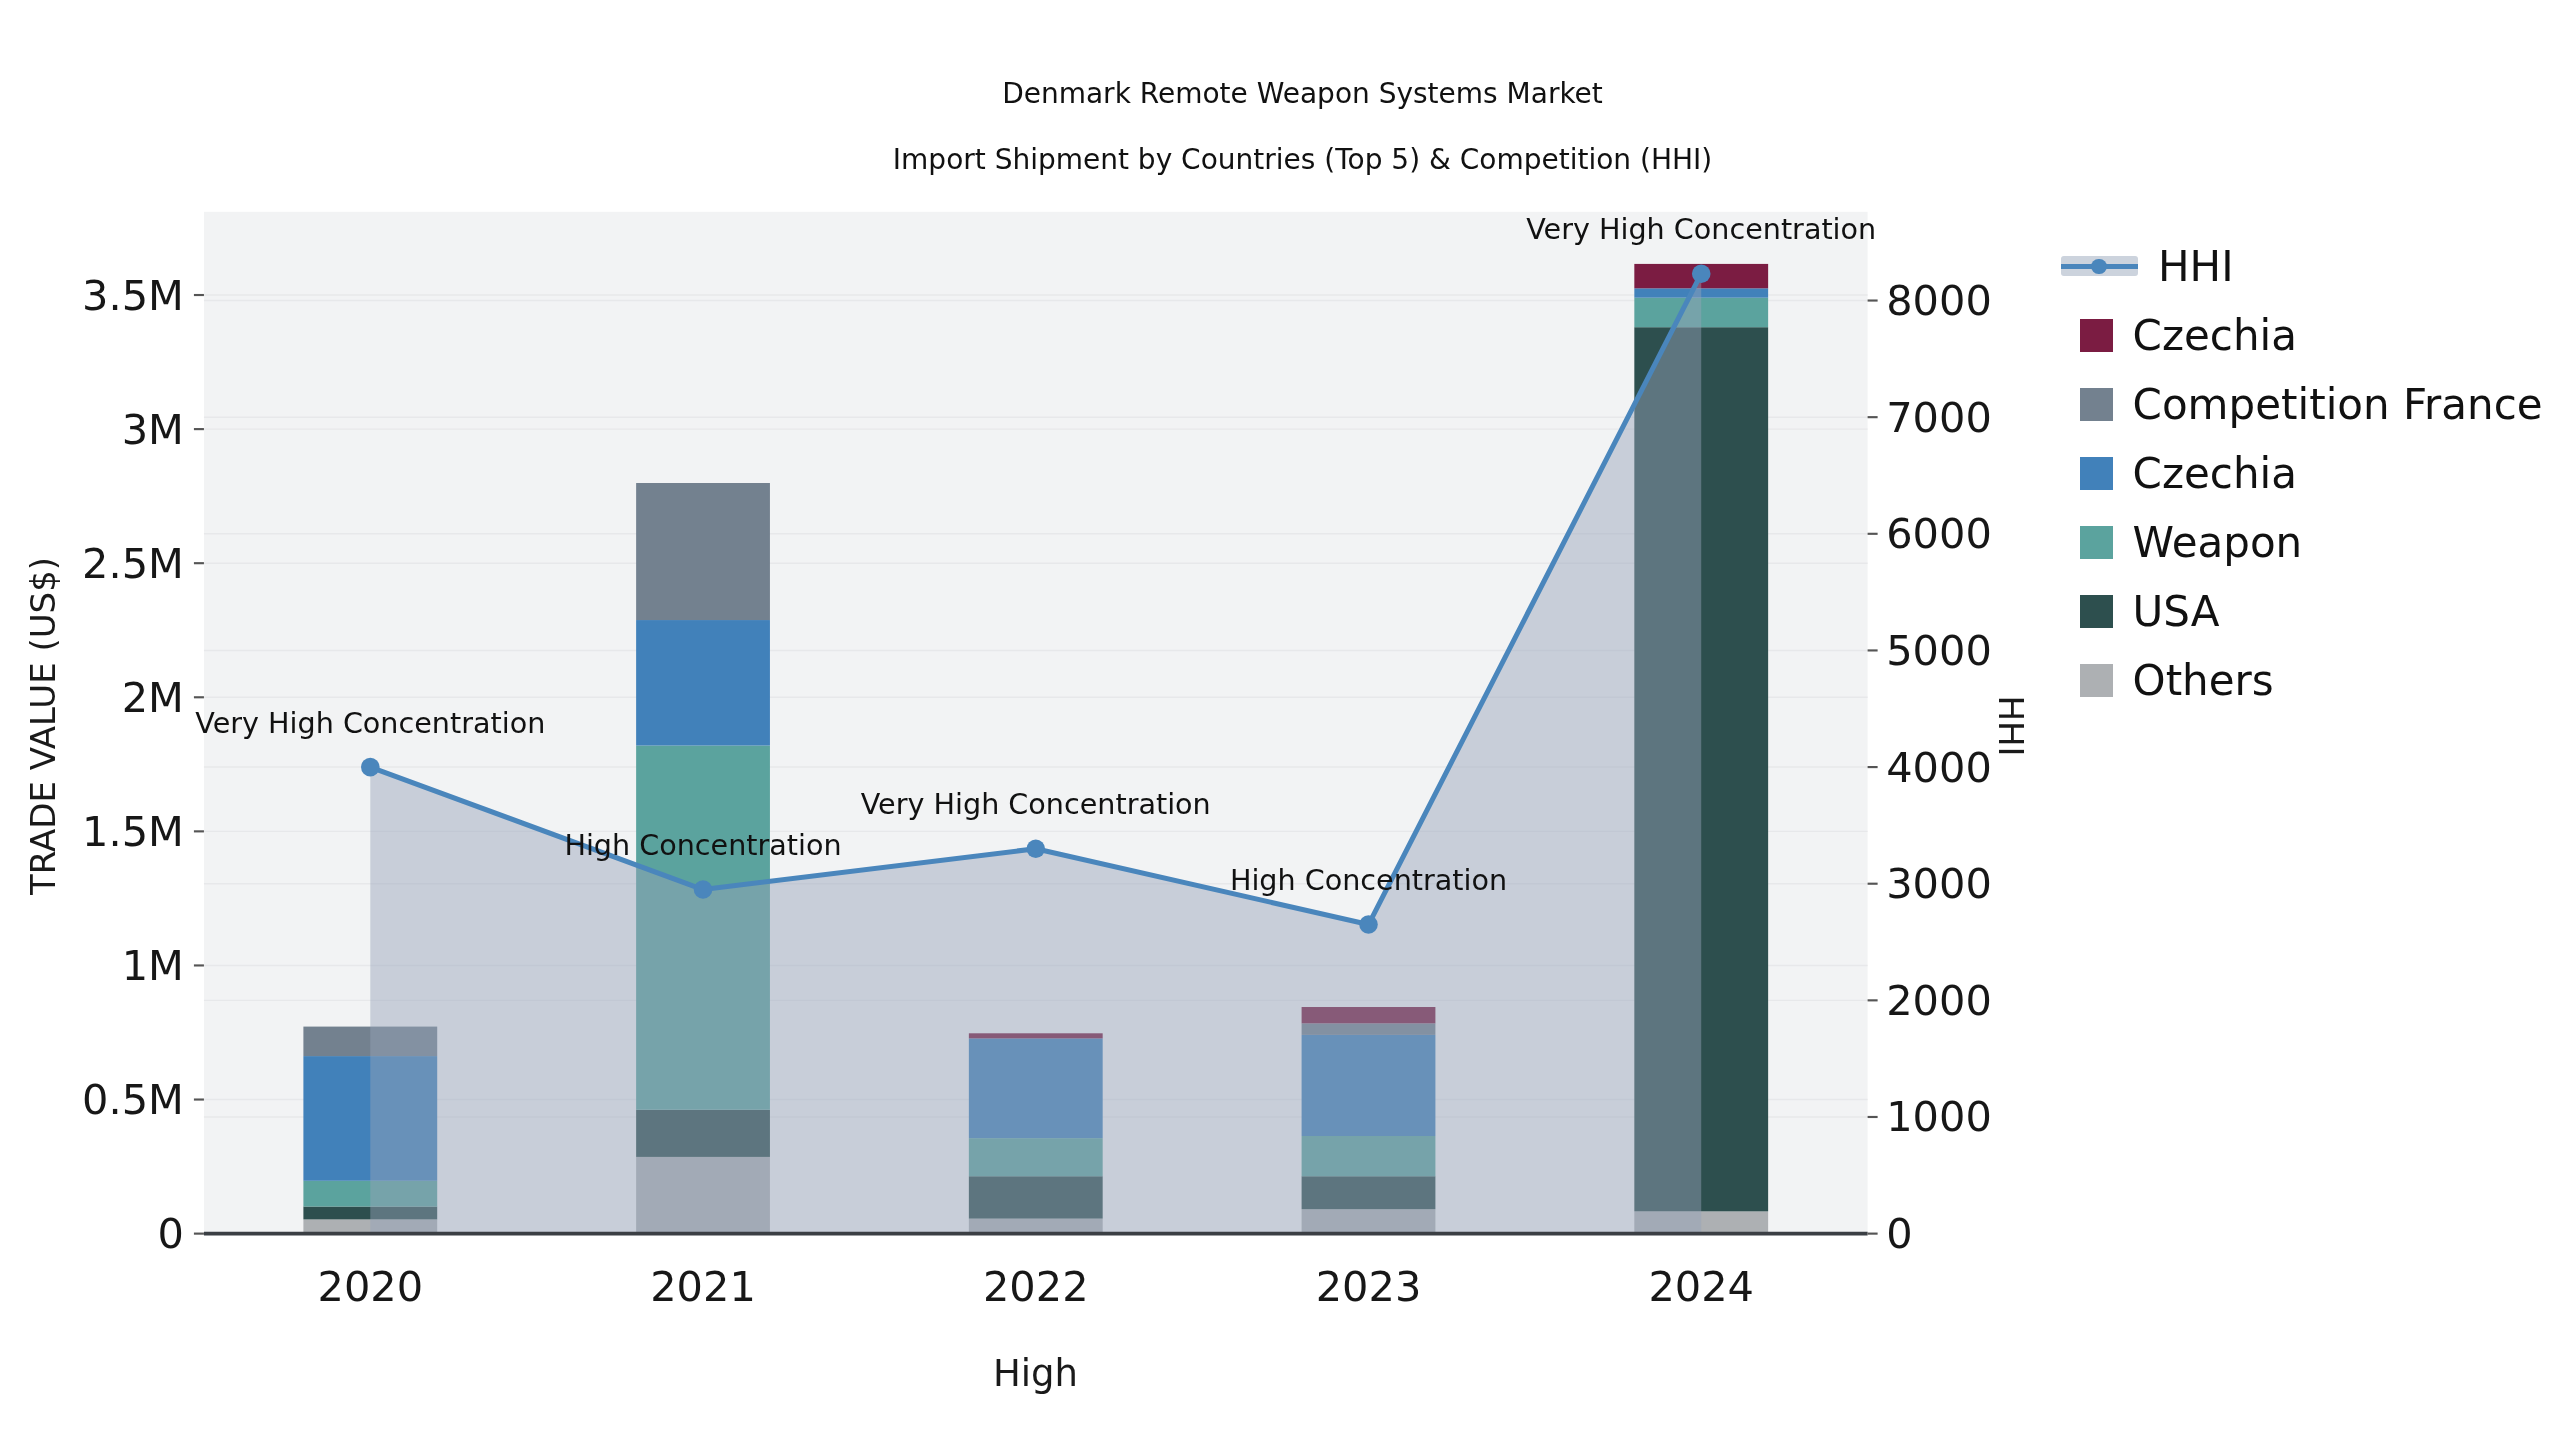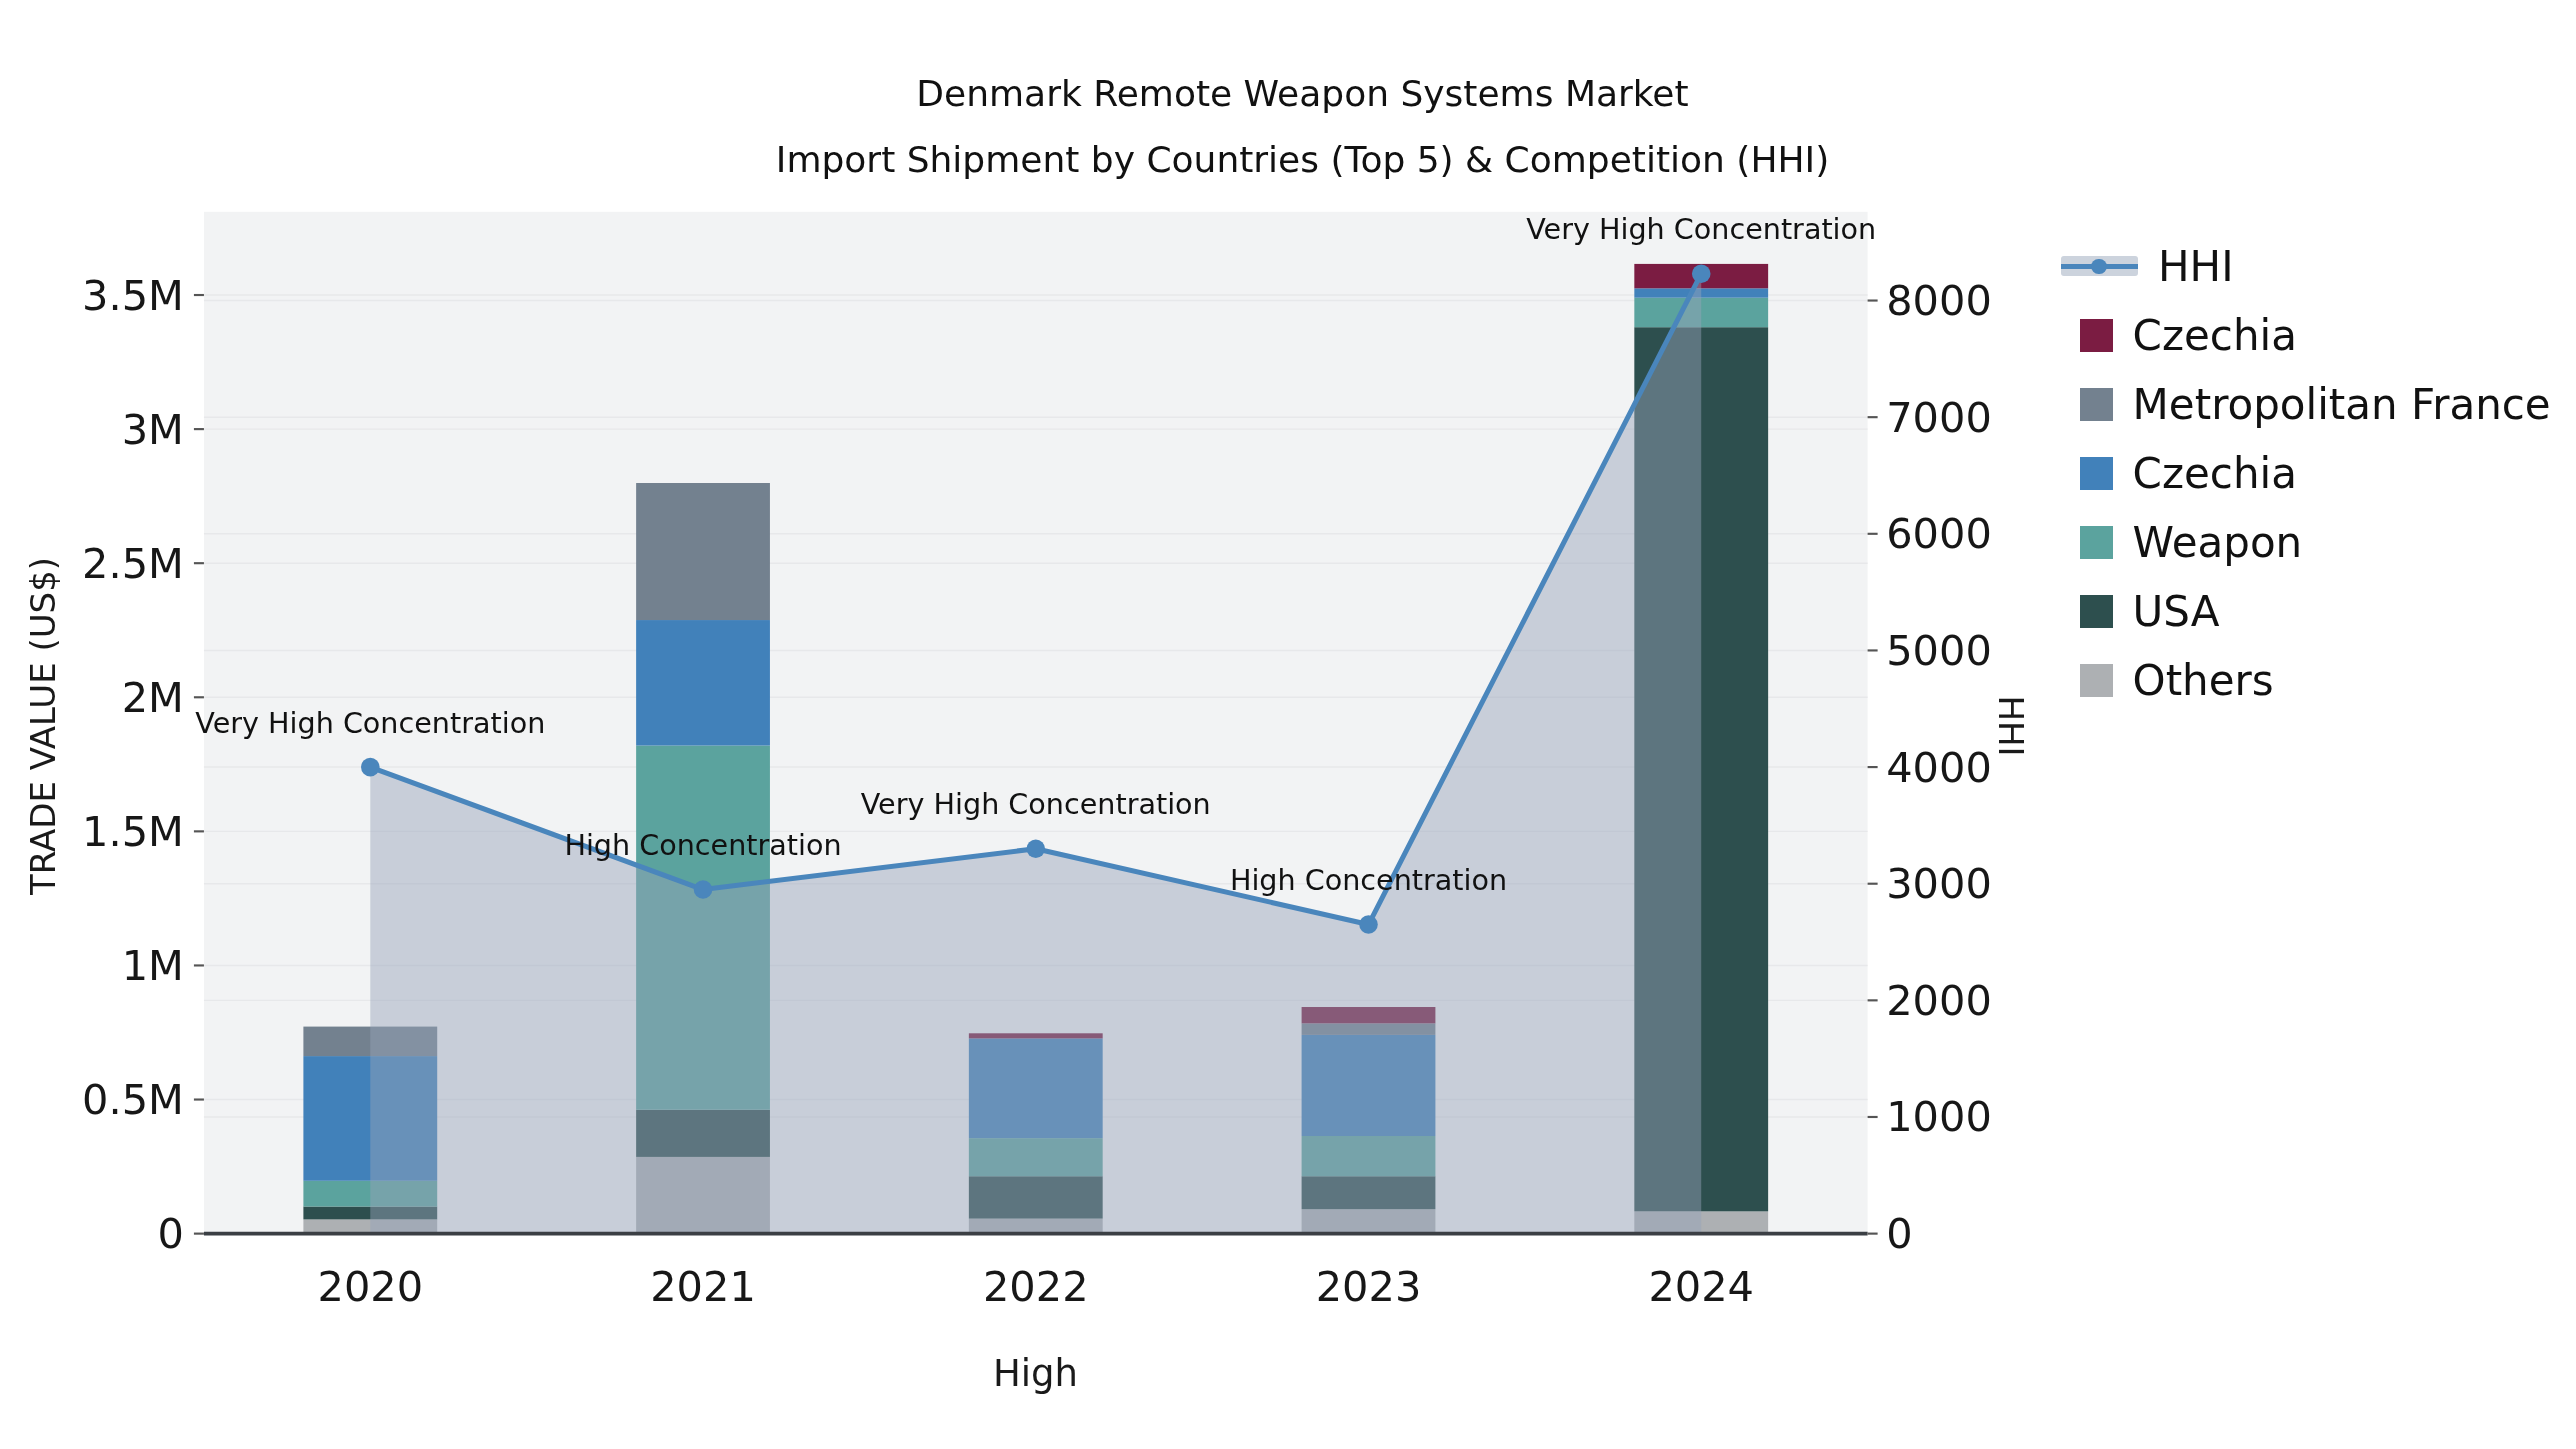--- a/index.html
+++ b/index.html
@@ -1,19 +1,19 @@
 <!DOCTYPE html>
 <html style="font-size:11.4px"><head>
 <meta charset="utf-8">
 <style>
   html,body{margin:0;padding:0;background:#ffffff;overflow:hidden;}
   #fig{position:relative;width:2576px;height:1449px;background:#ffffff;
        font-family:"DejaVu Sans","Liberation Sans",sans-serif;color:#171717;}
   #title{position:absolute;left:29px;top:61px;width:2547px;text-align:center;
-         font-size:36px;line-height:66px;color:#111;}
+         font-size:28px;line-height:66px;color:#111;}
   .axis-title{position:absolute;font-size:34px;color:#1a1a1a;white-space:nowrap;}
   #ytitle-left{left:-172px;top:706px;width:429px;text-align:center;
                transform:rotate(-90deg);}
   #ytitle-right{left:1903px;top:706px;width:215px;text-align:center;
                 transform:rotate(90deg);}
   #xtitle{position:absolute;left:821px;top:1352px;width:429px;text-align:center;
           font-size:37px;color:#1a1a1a;}
   #legend{position:absolute;left:2061px;top:232px;width:508px;}
   .lg-row{display:flex;align-items:center;height:69px;}
   .lg-swatch{width:33px;height:33px;margin-left:18.6px;flex:0 0 auto;}
@@ -146,21 +146,21 @@
         <span class="dot" id="lg-hhi-dot" style="background: rgb(74, 134, 188);"></span>
       </span>
       <span class="lg-label lbl-gap">HHI</span>
     </div>
     <div class="lg-row">
       <span class="lg-swatch" style="background: rgb(123, 28, 66);"></span>
       <span class="lg-label">Czechia</span>
     </div>
     <div class="lg-row">
       <span class="lg-swatch" style="background: rgb(115, 129, 143);"></span>
-      <span class="lg-label">Metropolitan France</span>
+      <span class="lg-label">Competition France</span>
     </div>
     <div class="lg-row">
       <span class="lg-swatch" style="background: rgb(65, 129, 186);"></span>
       <span class="lg-label">Czechia</span>
     </div>
     <div class="lg-row">
       <span class="lg-swatch" style="background: rgb(91, 163, 158);"></span>
       <span class="lg-label">Weapon</span>
     </div>
     <div class="lg-row">

